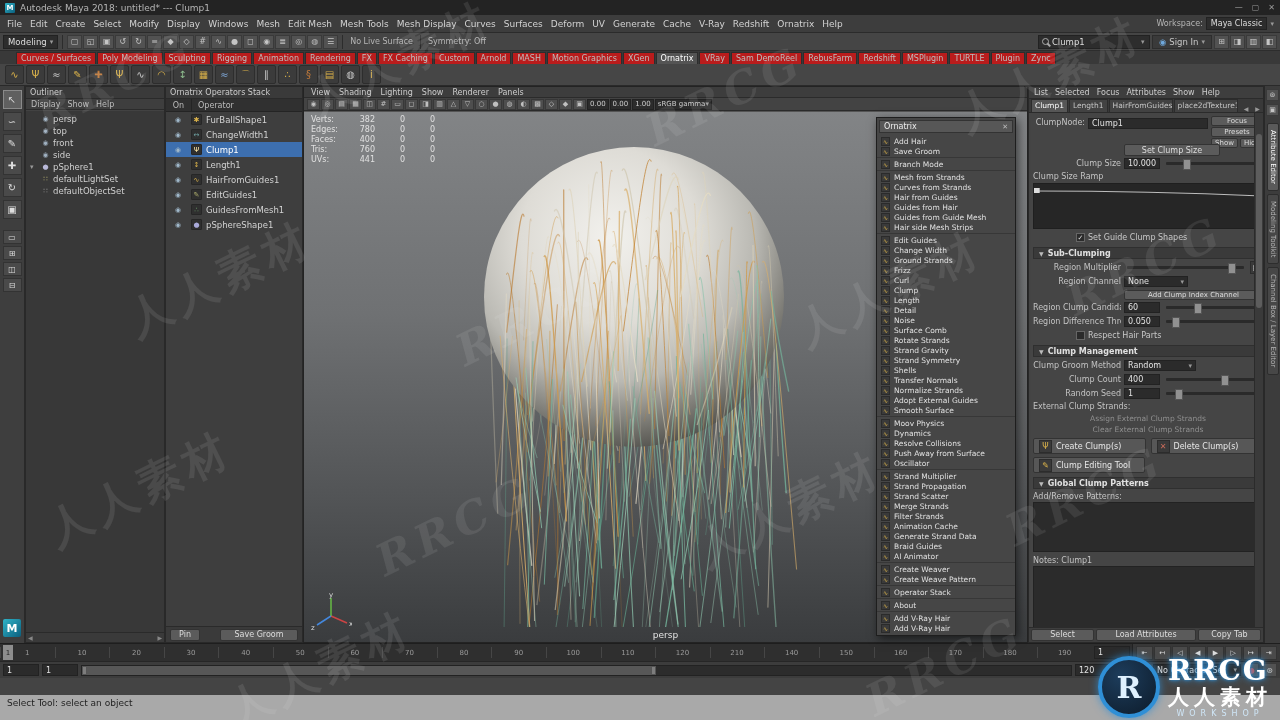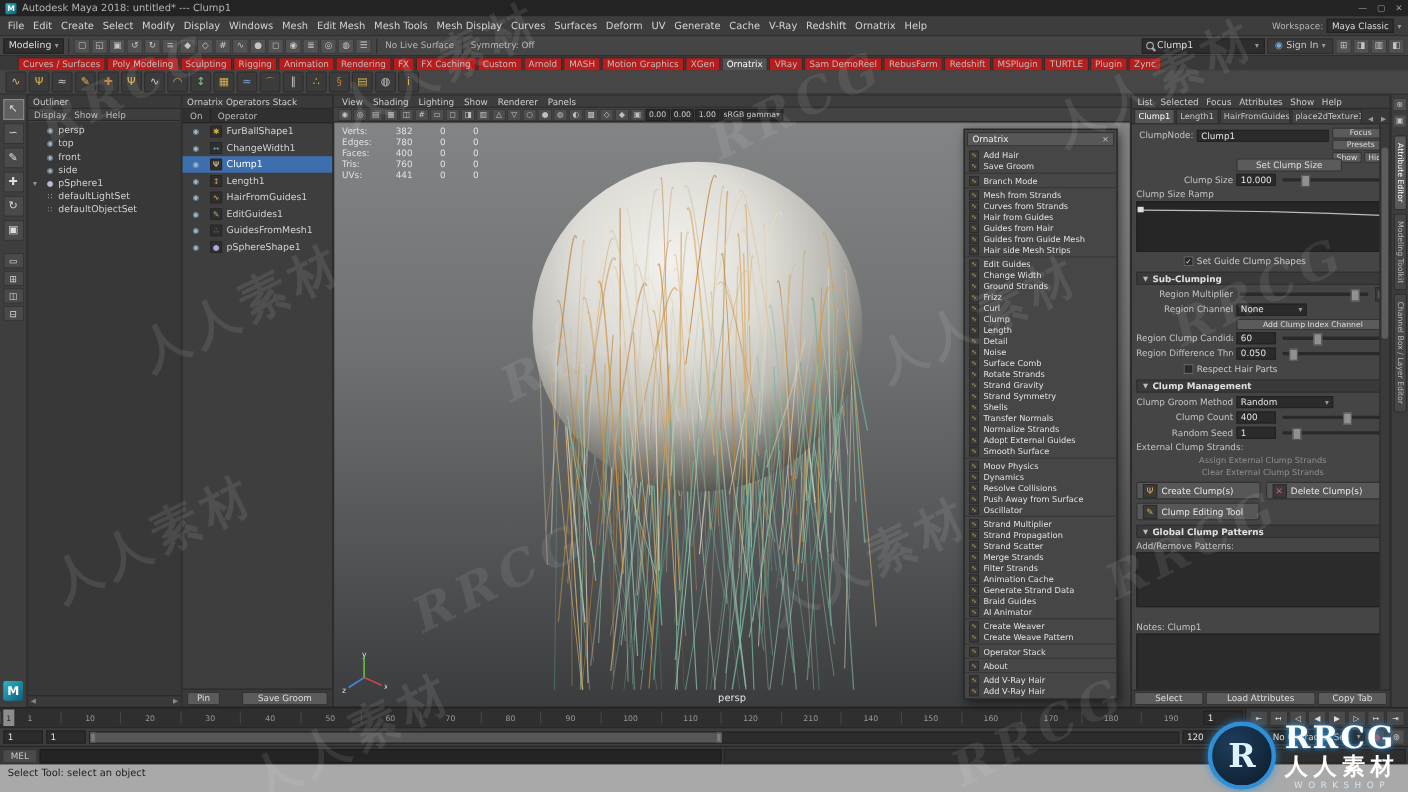--- a/index.html
+++ b/index.html
@@ -1238,21 +1238,21 @@
         <span class="ae-label" style="width:40px"></span>
         <span class="cb"></span>
         <span>Respect Hair Parts</span>
       </div>
       <div class="ae-section">
         <span class="ae-arrow">▼</span>
         <span>Clump Management</span>
       </div>
       <div class="ae-row">
         <span class="ae-label">Clump Groom Method</span>
-        <span class="ae-field" style="width:88px">
+        <span class="ae-field" style="width:72px">
           <span>Random</span>
           <span class="caret" style="margin-left:auto">▾</span>
         </span>
       </div>
       <div class="ae-row">
         <span class="ae-label">Clump Count</span>
         <span class="ae-field">400</span>
         <span class="ae-slider" style="--p:58%"></span>
       </div>
       <div class="ae-row">
@@ -1282,21 +1282,21 @@
         </span>
       </div>
       <div class="ae-section">
         <span class="ae-arrow">▼</span>
         <span>Global Clump Patterns</span>
       </div>
       <div class="ae-row" style="height:10px">
         <span style="color:#c3c3c3">Add/Remove Patterns:</span>
       </div>
       <div class="ae-box" style="height:50px"></div>
-      <div class="ae-row" style="height:10px;margin-top:13px">
+      <div class="ae-row" style="height:10px;margin-top:3px">
         <span style="color:#c3c3c3">Notes: Clump1</span>
       </div>
       <div class="ae-box" style="height:70px"></div>
       <div class="ae-vscroll">
           <div class="ae-vthumb"></div>
         </div>
     </div>
     <div class="ae-bottom">
       <span class="btn" style="flex:1">Select</span>
       <span class="btn" style="flex:1.6">Load Attributes</span>
@@ -1384,27 +1384,20 @@
     <span class="ae-field rfield">120</span>
     <span class="ae-field rfield">200</span>
     <span class="ae-field char-select">
       <span>No Character Set</span>
       <span class="caret" style="margin-left:auto">▾</span>
     </span>
     <span class="sicon" style="color:#cc5555">●</span>
     <span class="sicon">⊛</span>
   </div>
 
-  <div class="cmdline">
-    <span class="cmd-label">
-      <span>MEL</span>
-    </span>
-    <input class="cmd-input" style="">
-    <span class="cmd-result"></span>
-  </div>
 
   <div class="helpline">
     <span>Select Tool: select an object</span>
   </div>
 
   <div class="wm-layer">
       <span class="wm en" style="left: 30px; top: 55px;">RRCG</span>
       <span class="wm cn" style="left: 300px; top: 30px;">人人素材</span>
       <span class="wm en" style="left: 640px; top: 70px;">RRCG</span>
       <span class="wm cn" style="left: 950px; top: 45px;">人人素材</span>

